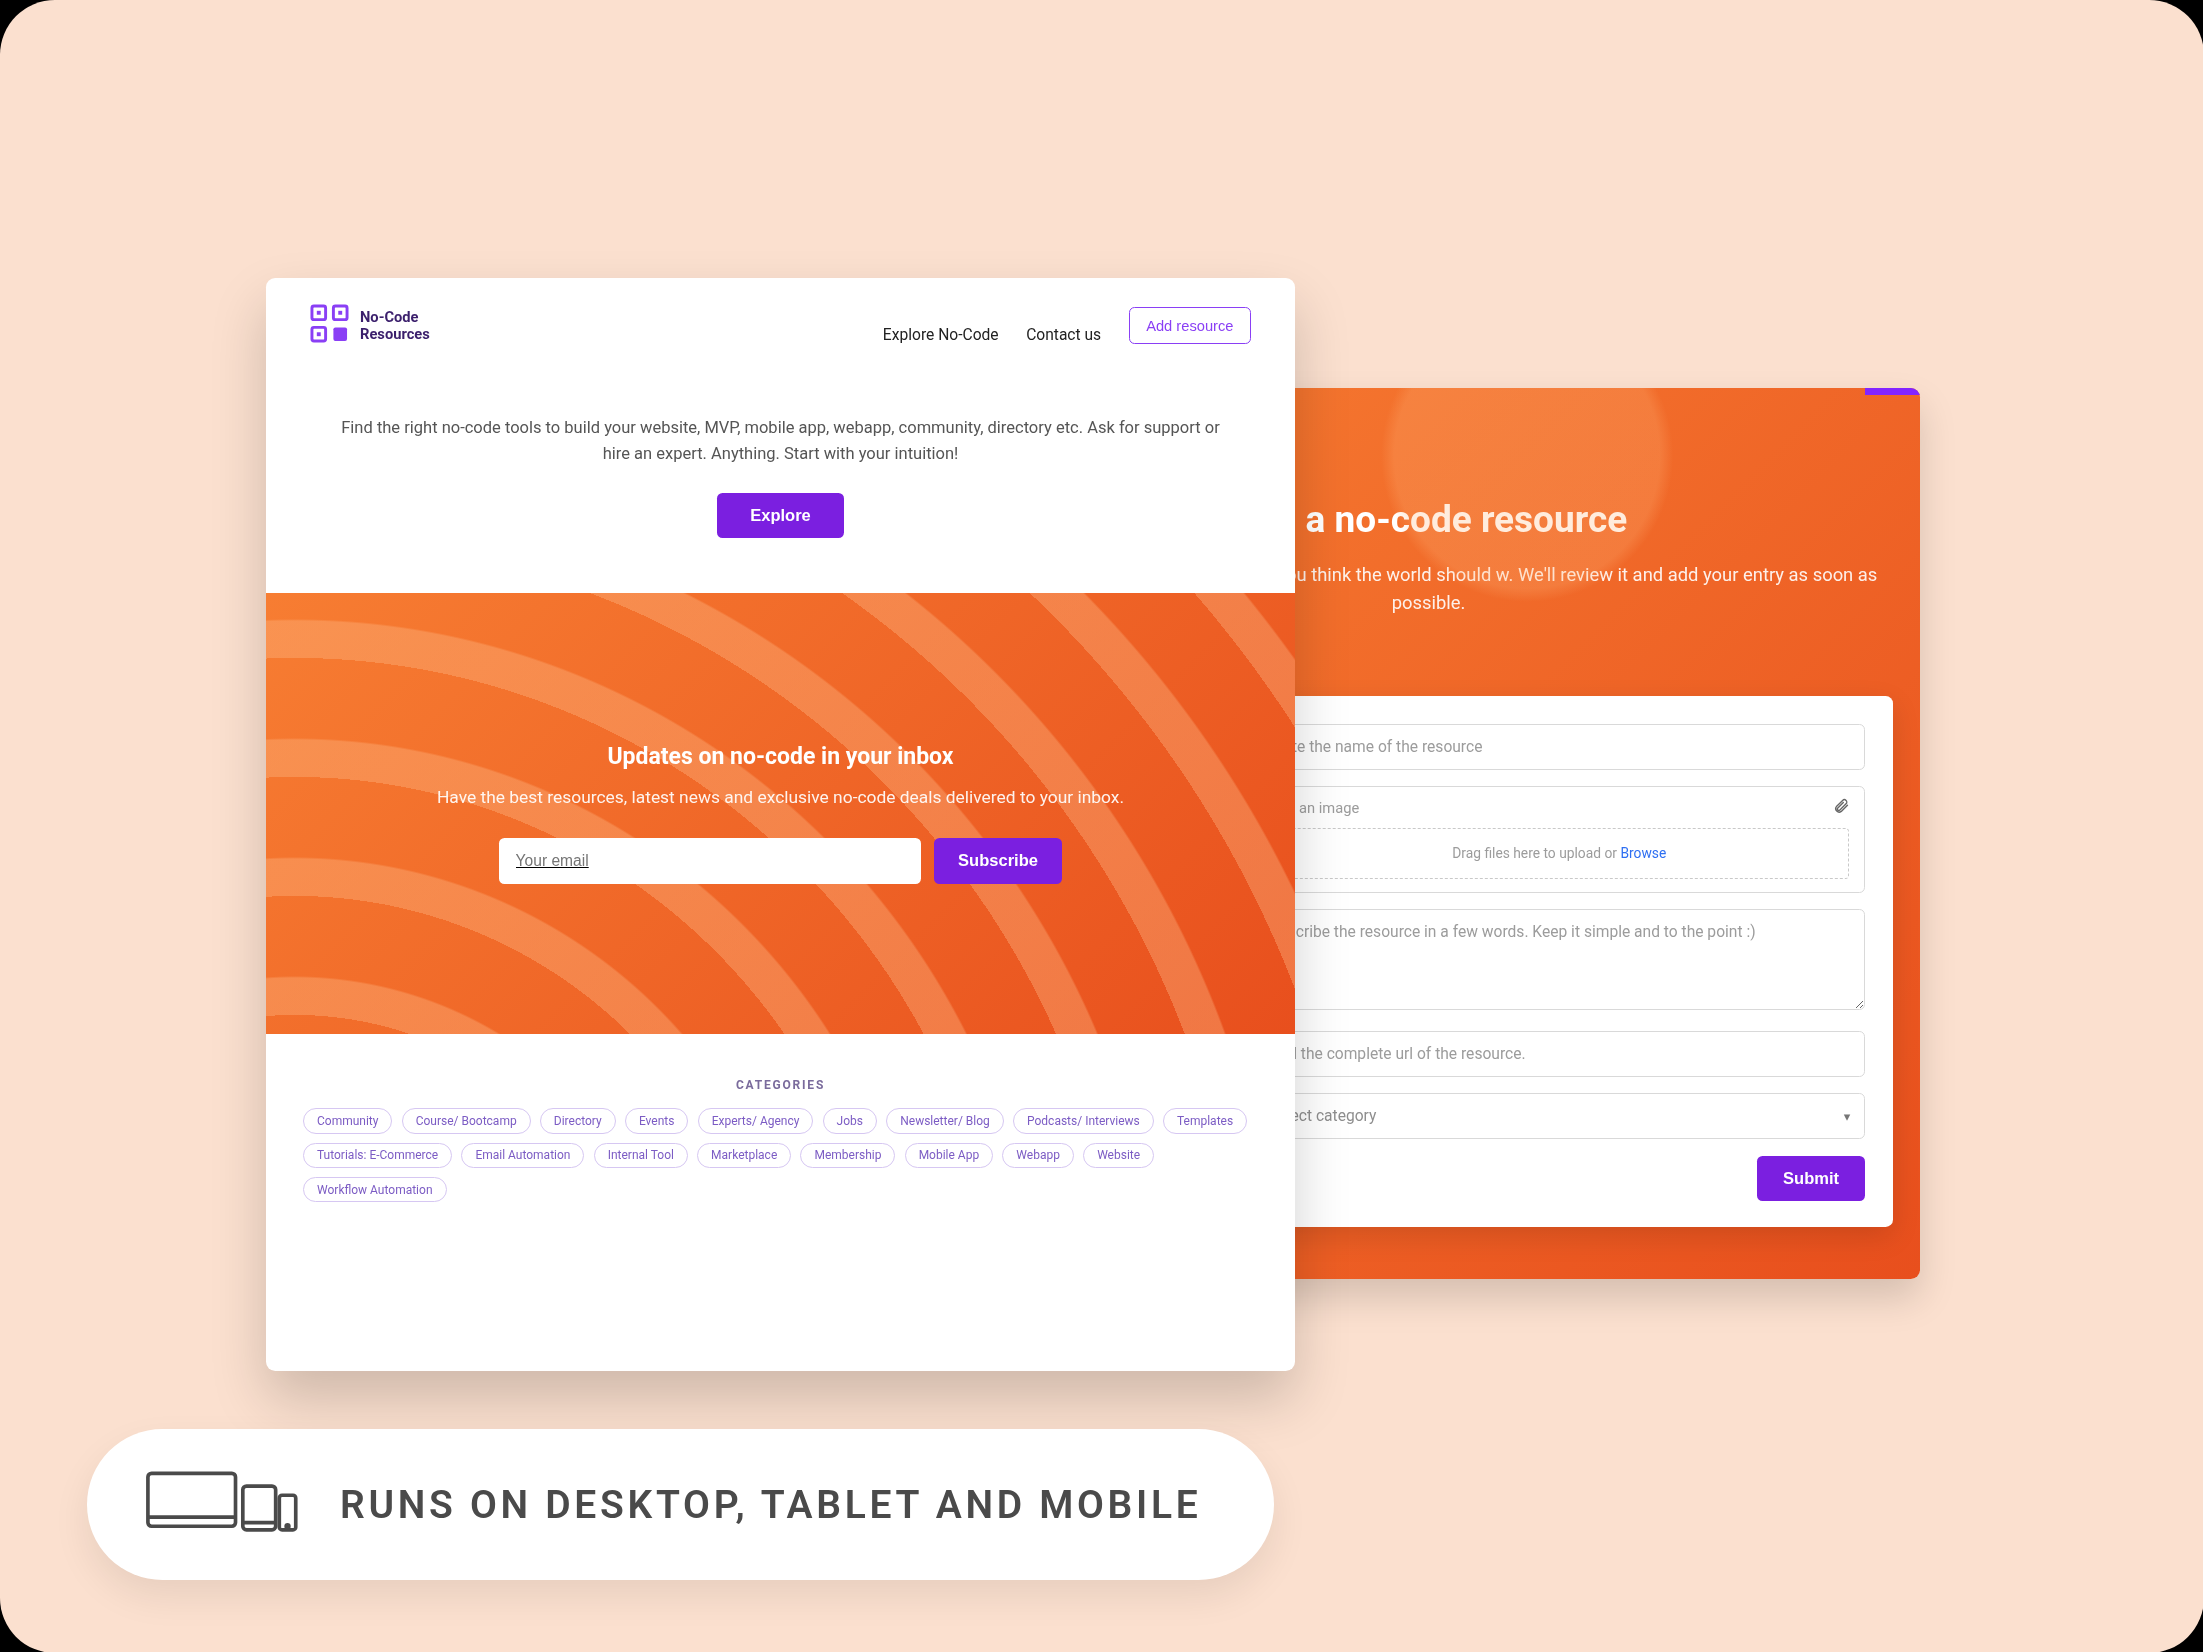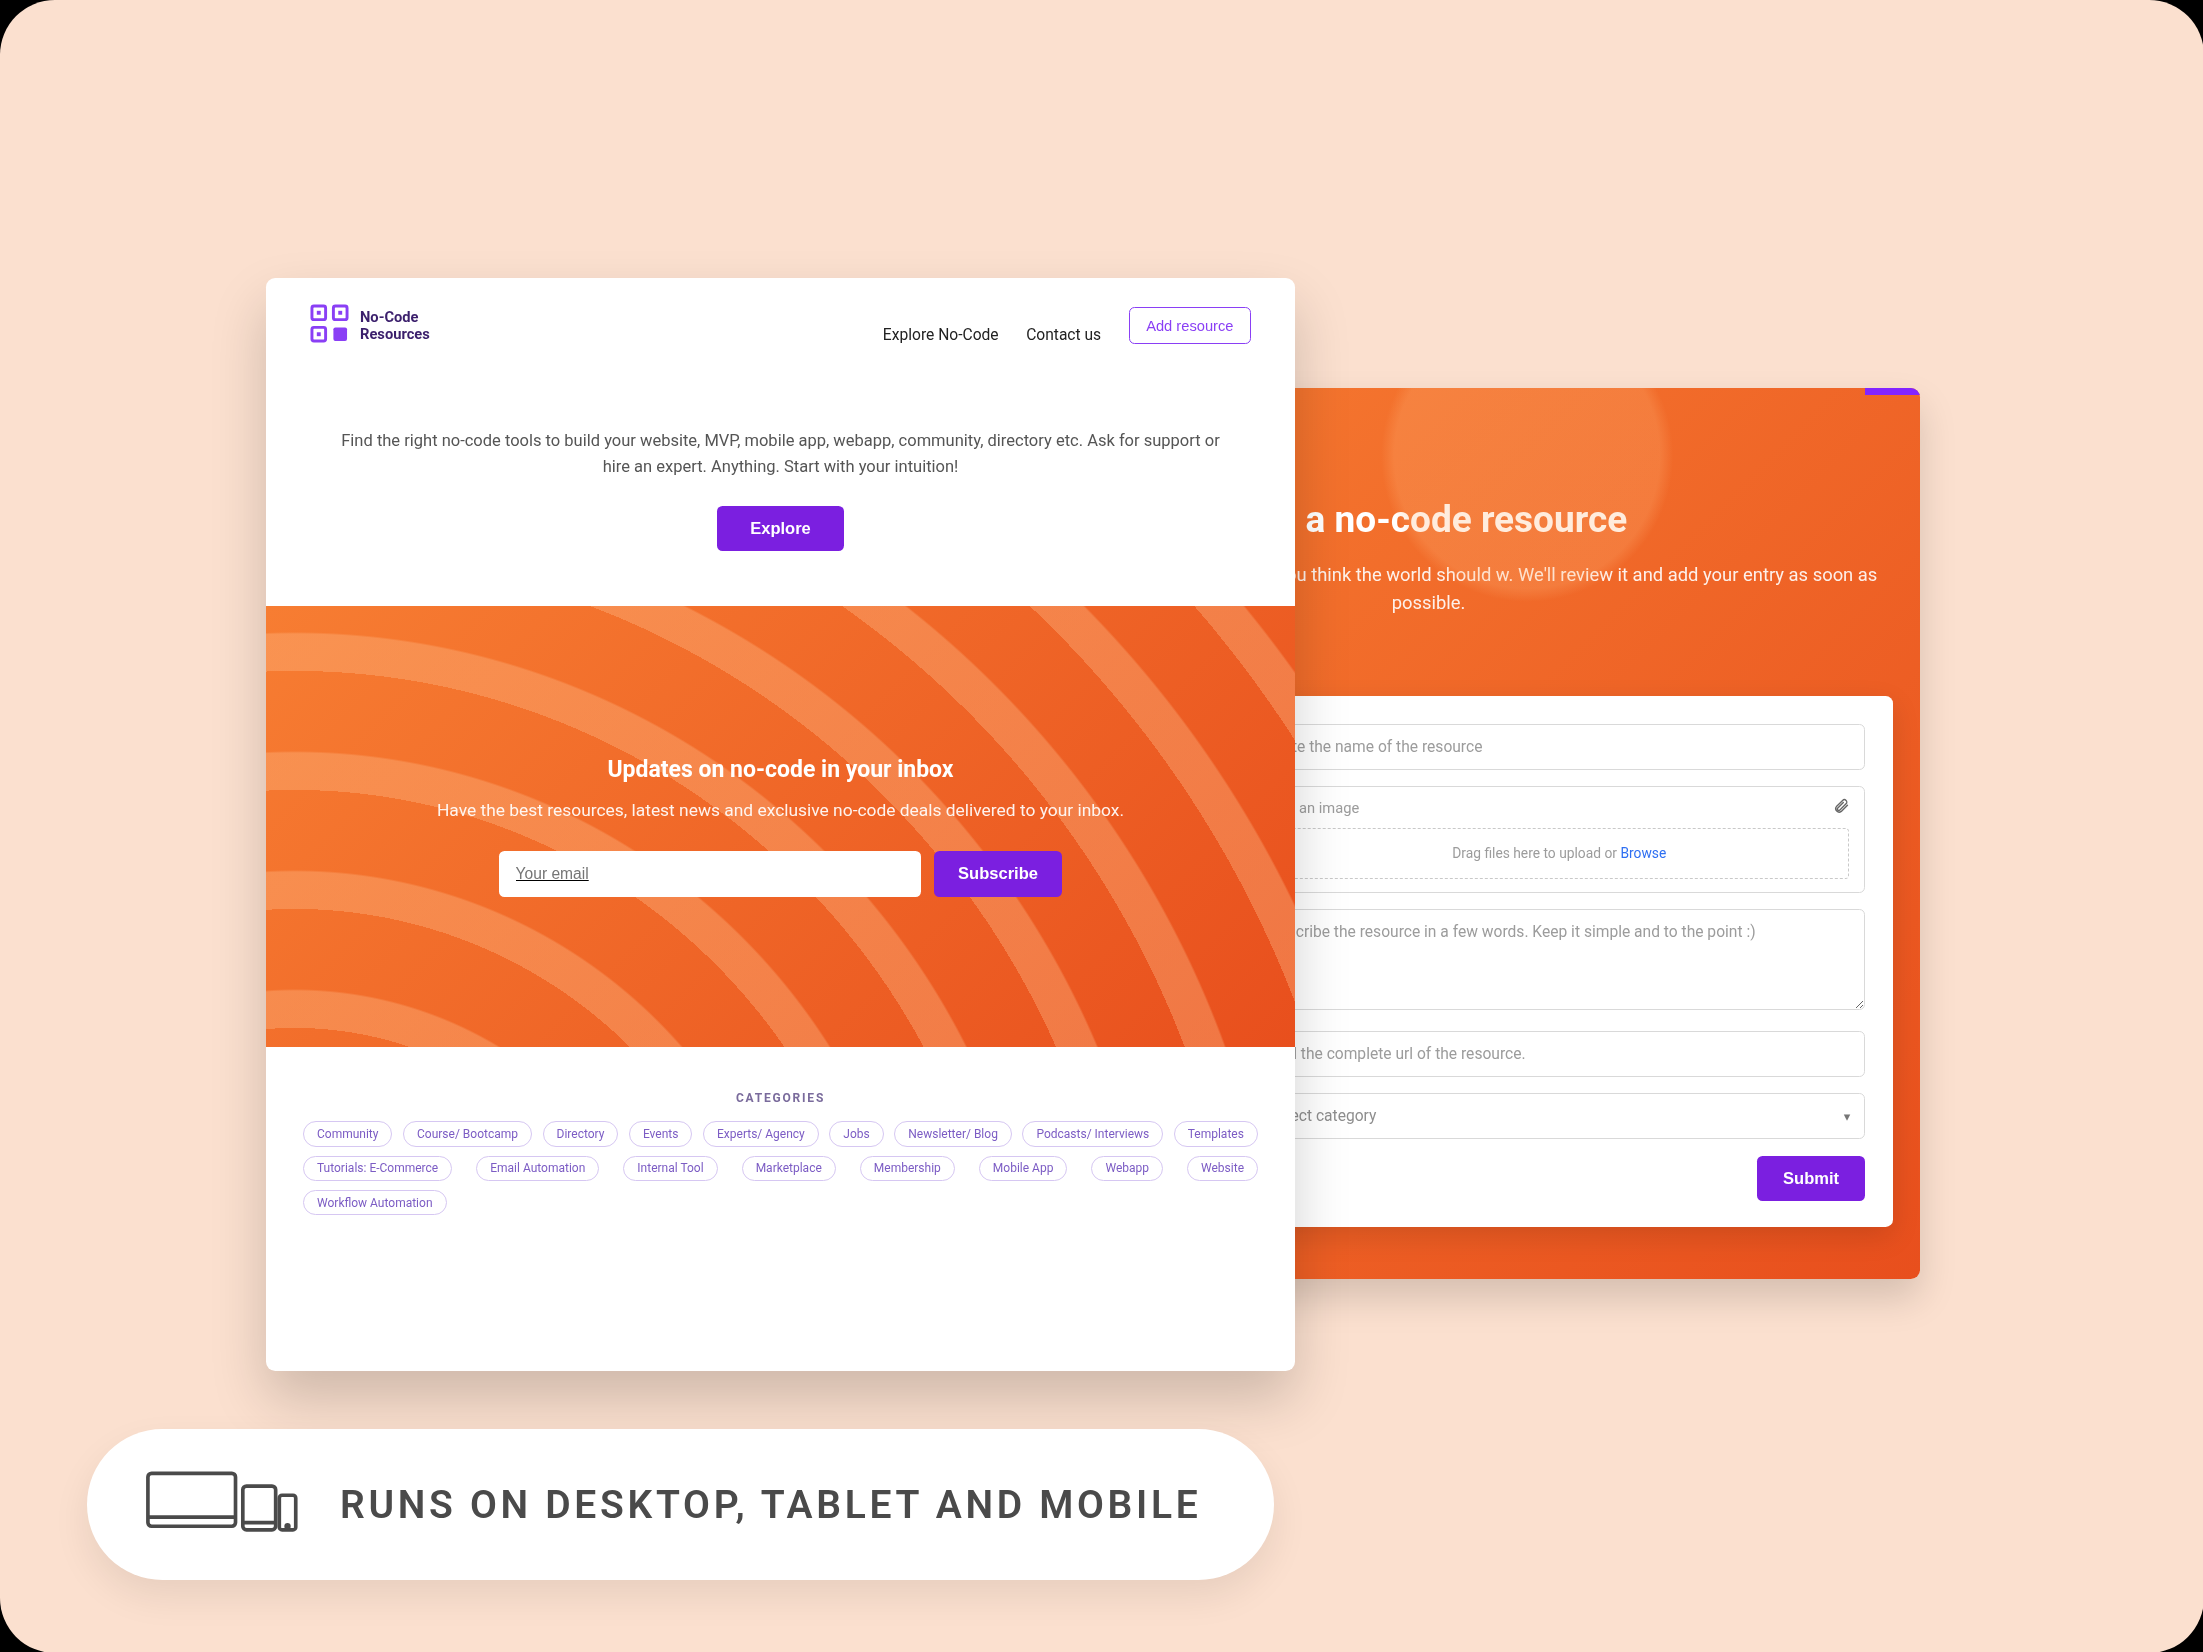--- a/index.html
+++ b/index.html
@@ -167,21 +167,21 @@
   }
 
   .hero { text-align:center; padding: 46px 73px 37px; }
   .hero h1 {
     font-size:48px;
     line-height:1.15;
     font-weight:800;
     color:#2f1658;
   }
   .hero p {
-    margin-top:17px;
+    margin-top:4px;
     font-size:16.5px;
     color:#555;
     line-height:1.55;
   }
   .hero .btn-purple { margin-top:26px; padding:13px 33px; font-size:16.5px; }
 
   .newsletter {
     margin-top: 18.4px;
     height: 441px;
     position:relative;
@@ -215,21 +215,21 @@
   }
 
   .categories {
     padding: 44px 37px 37px;
     text-align:center;
   }
   .categories .cat-title {
     font-size:12px; letter-spacing:1.8px; color:#7a6b9c; font-weight:700;
     margin-bottom:16.5px;
   }
-  .pill-row { display:flex; flex-wrap:wrap; gap:9.2px 9.2px; justify-content:space-between; }
+  .pill-row { display:flex; flex-wrap:wrap; gap:9.2px 9.2px; justify-content:flex-start; }
   .pill {
     border:0.9px solid #d6c7f2;
     color:#7c5cc4;
     border-radius:917px;
     padding:4.6px 13px;
     font-size:12px;
     cursor:pointer;
     background:#fff;
   }
 

